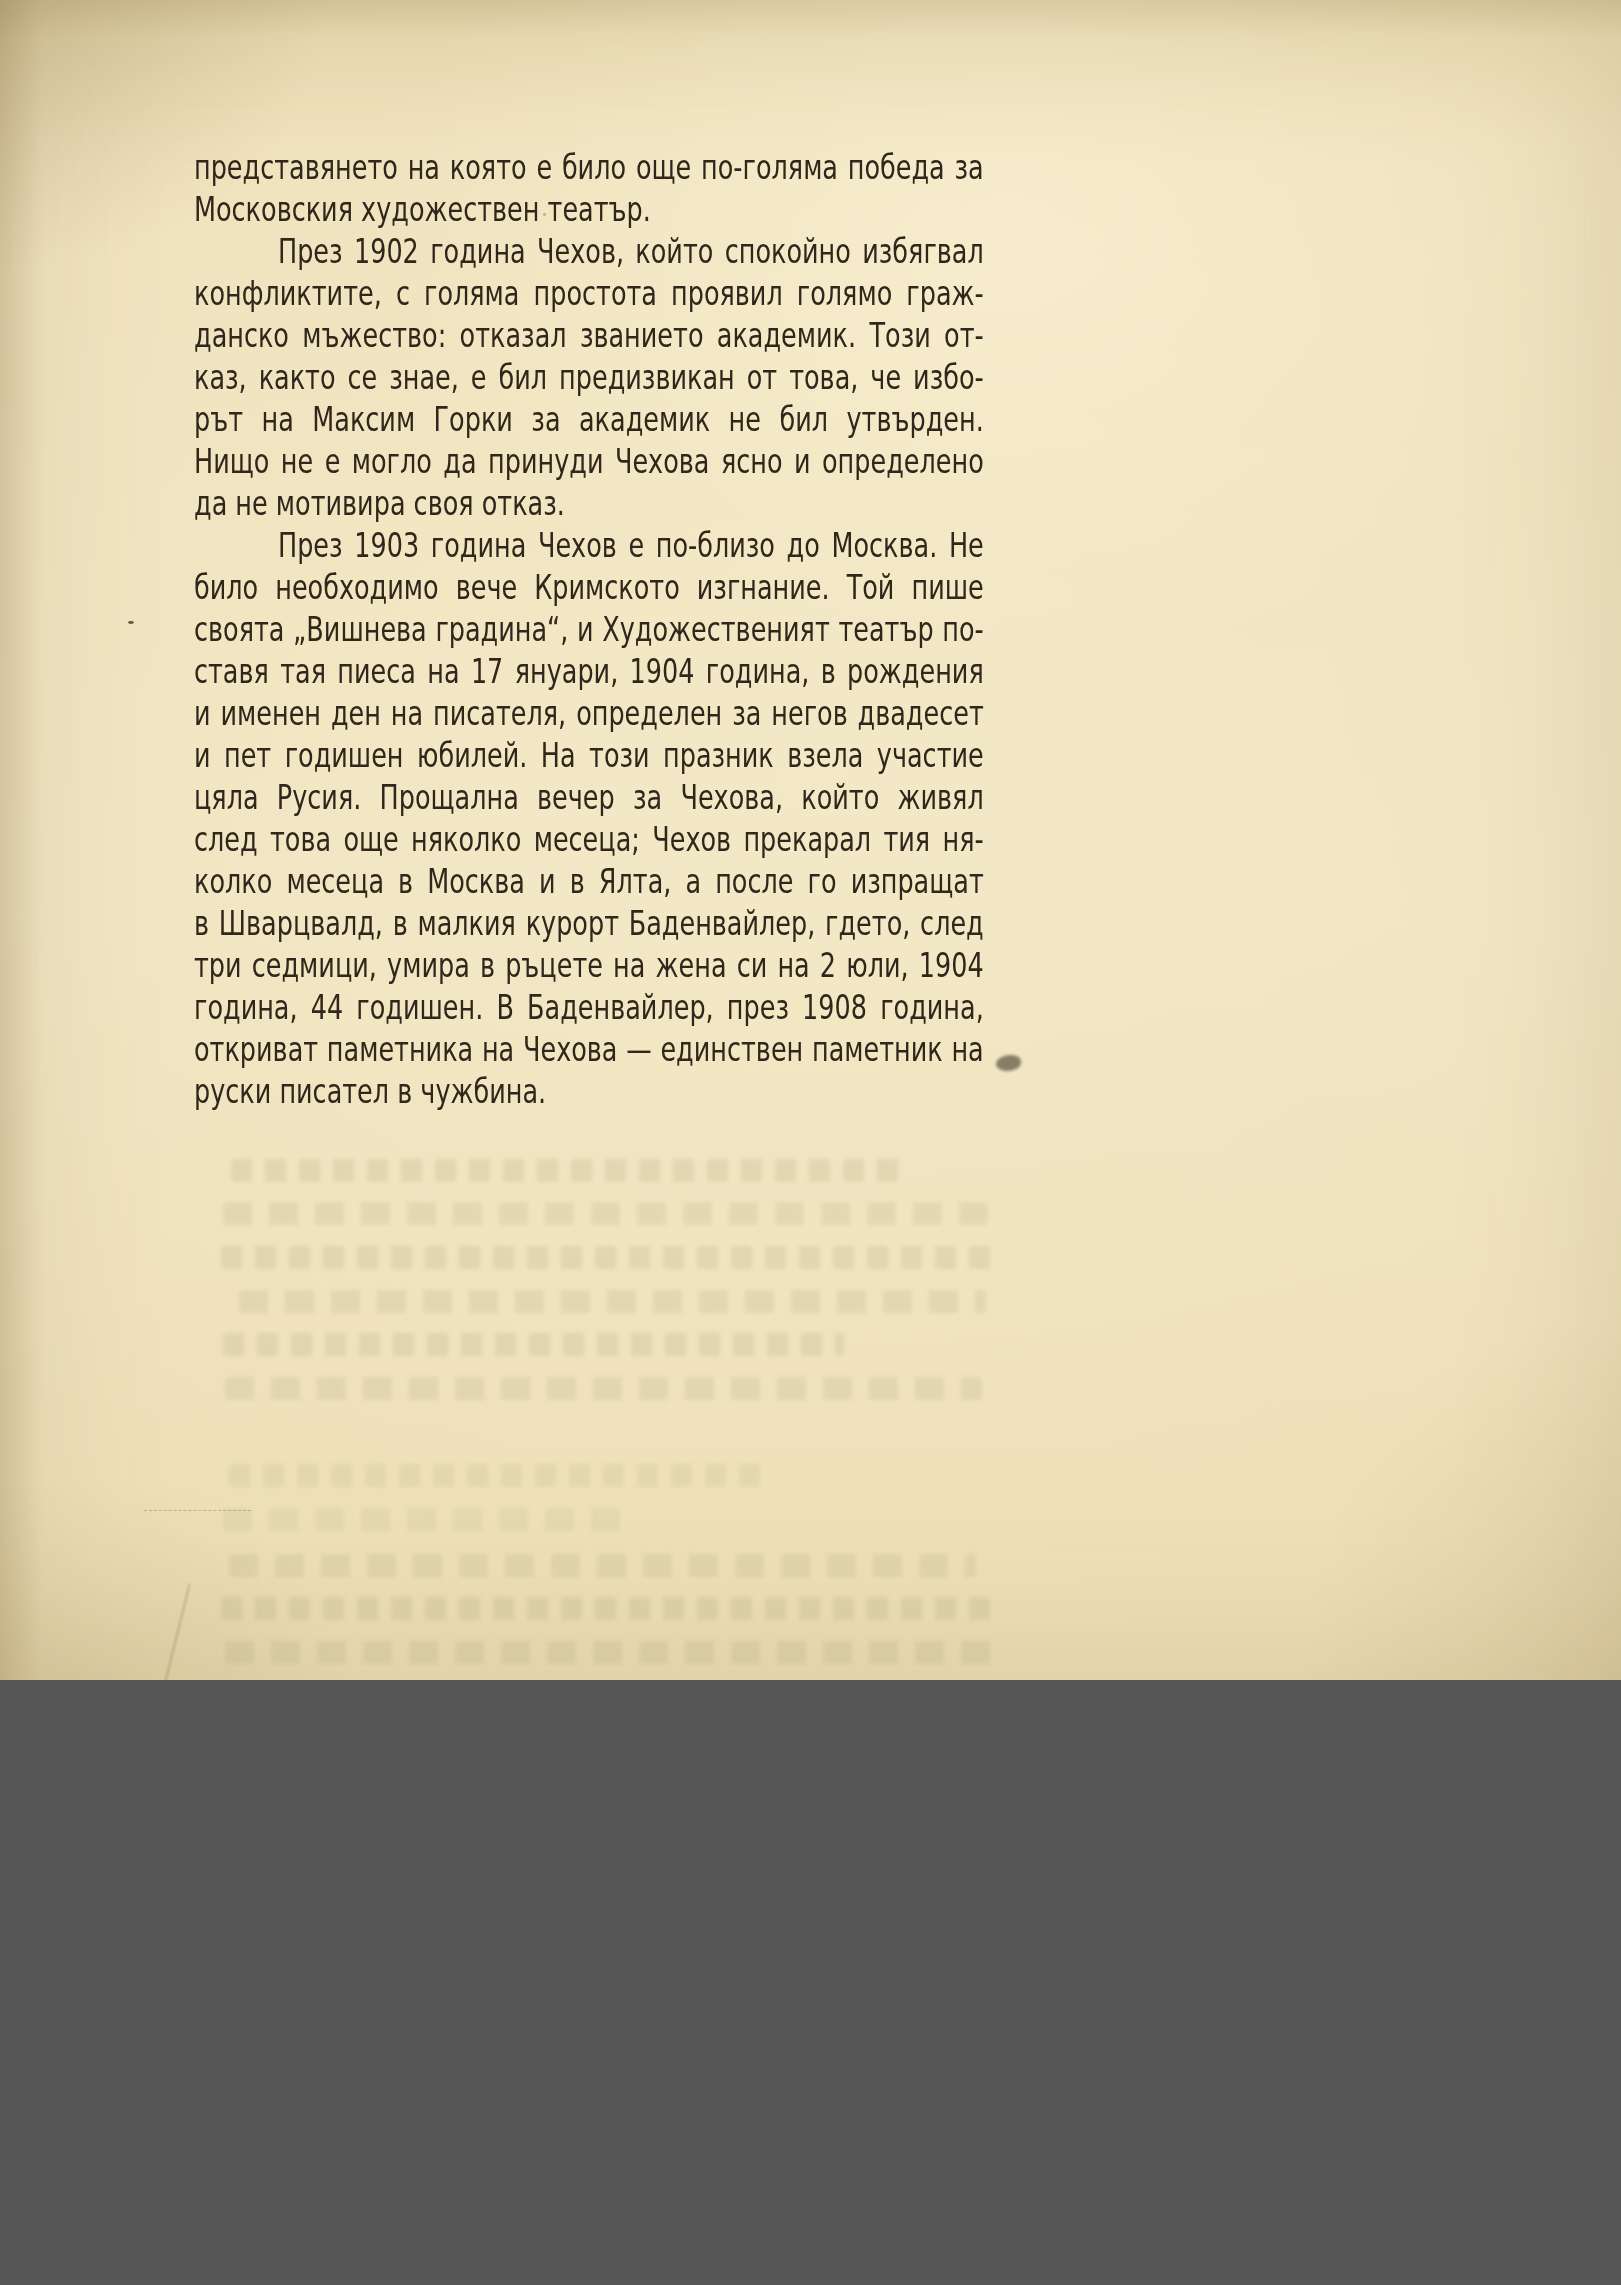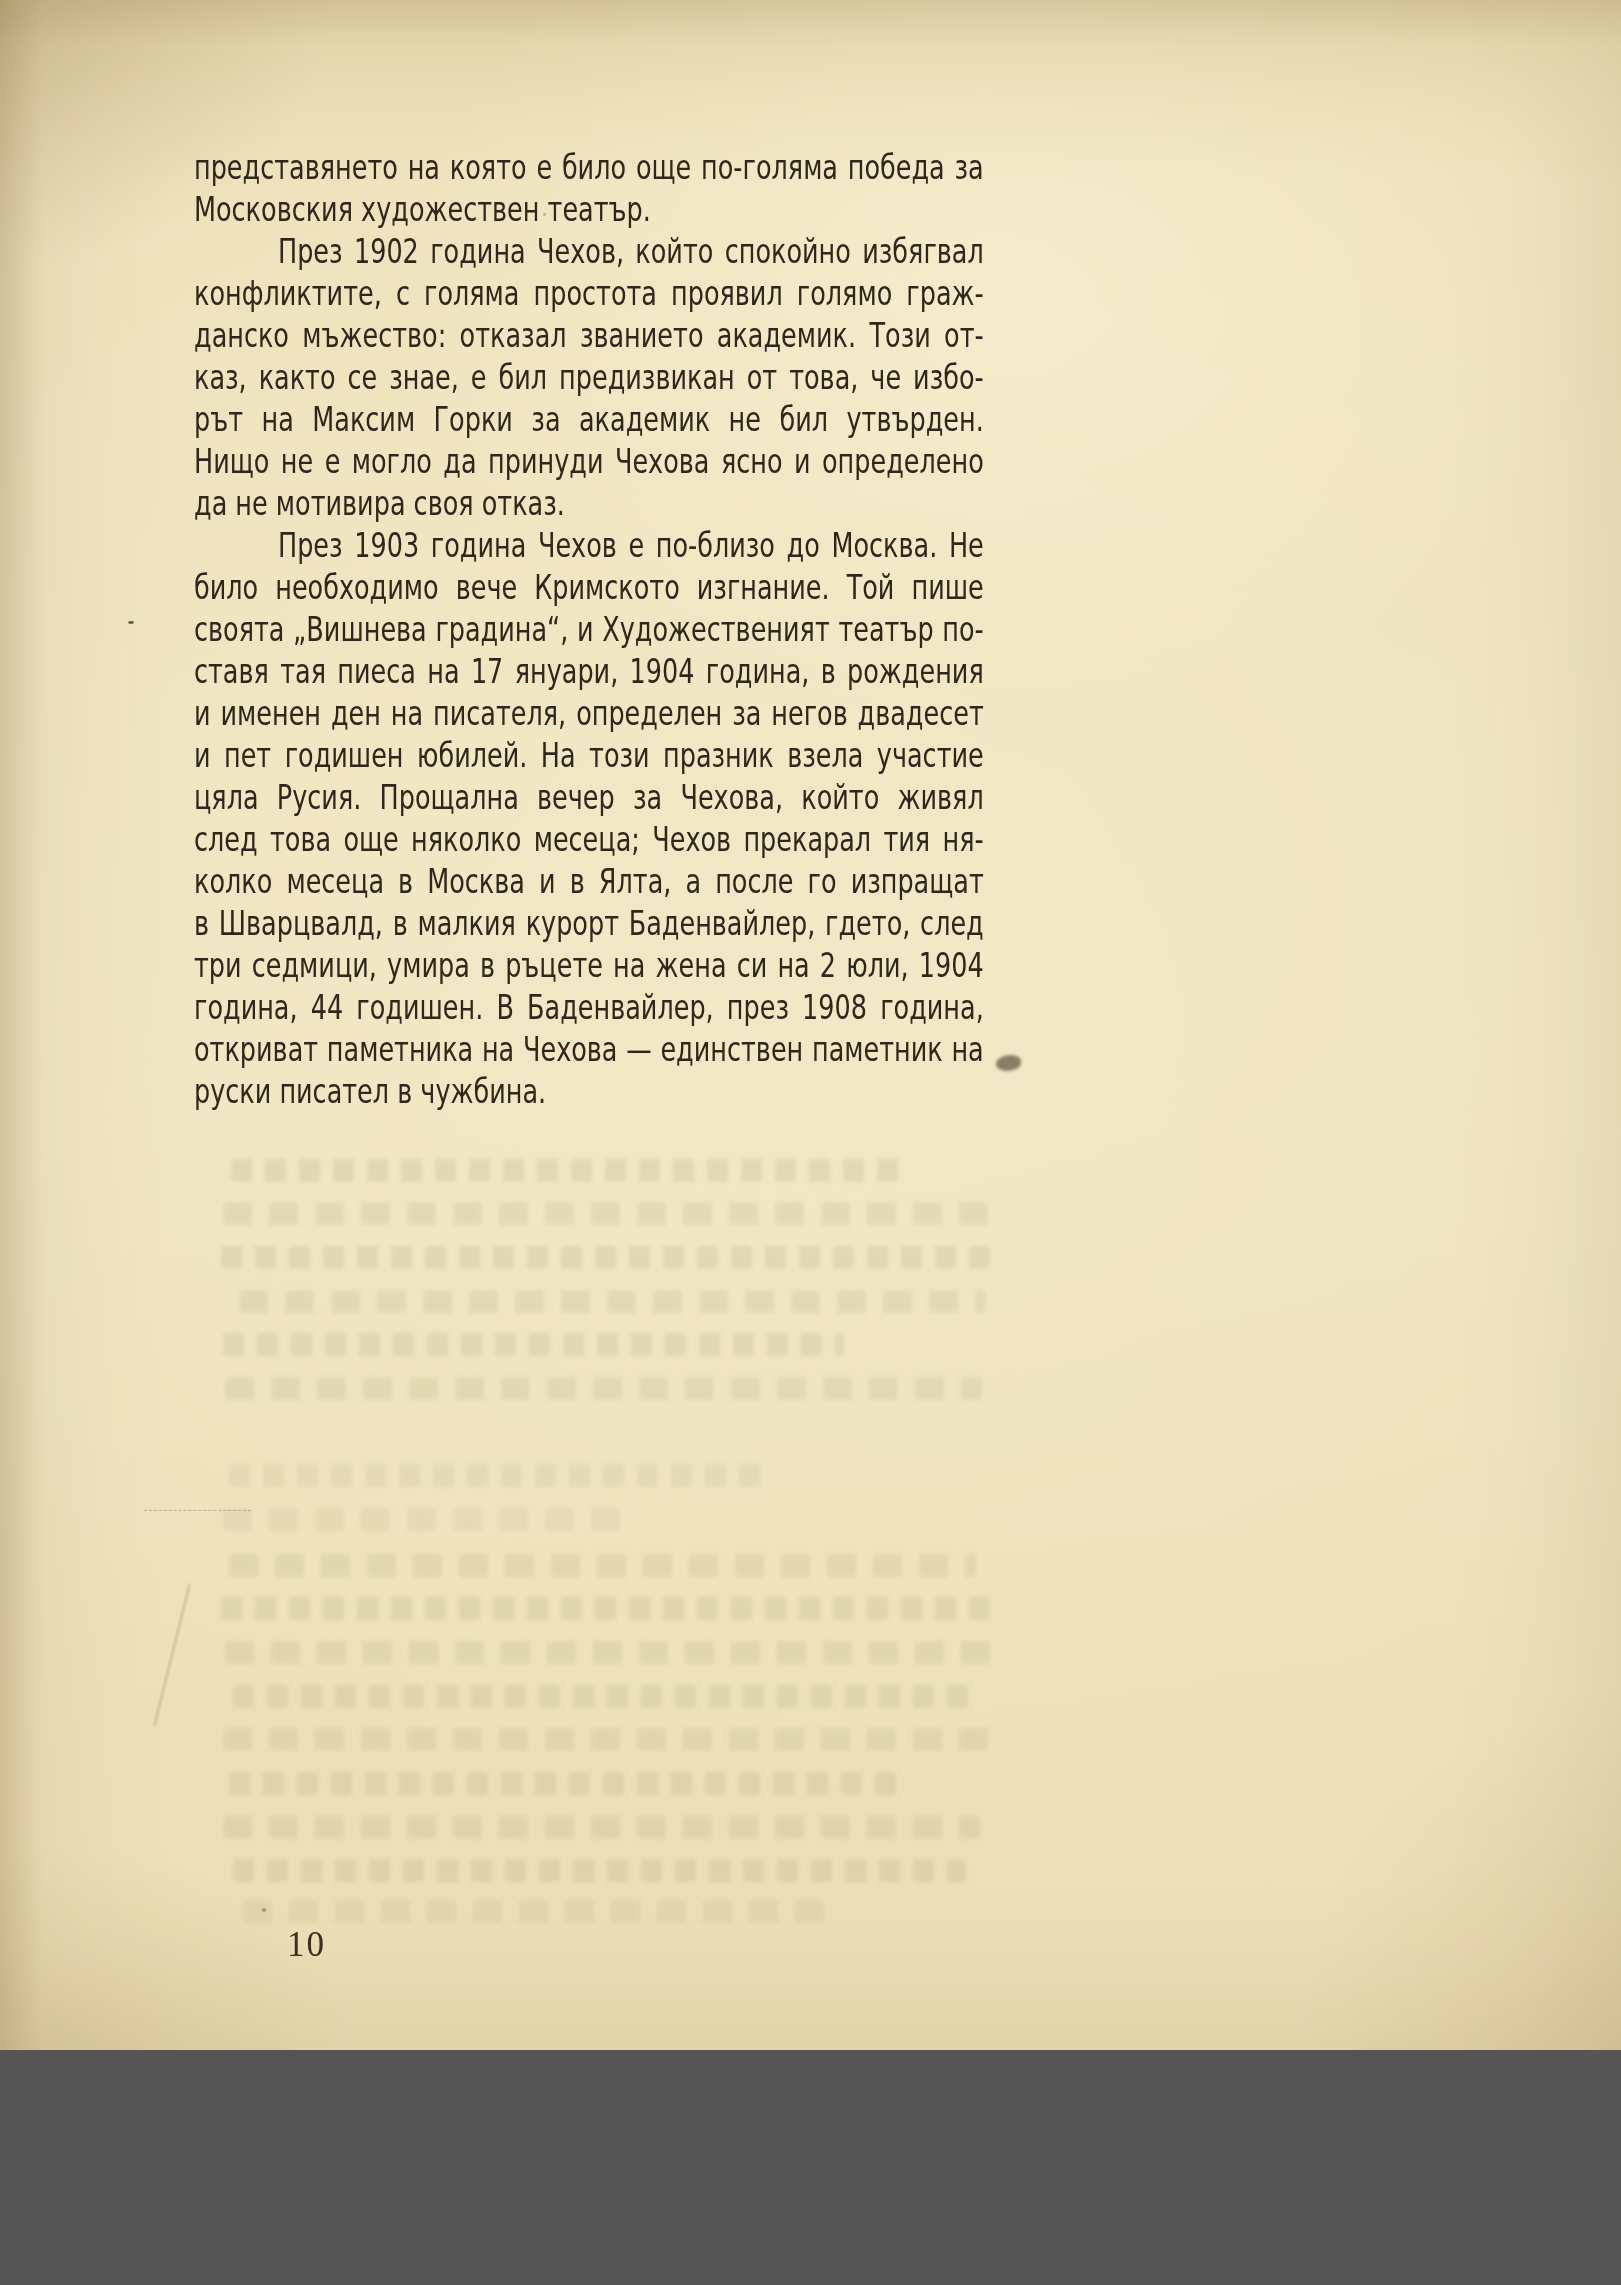--- a/index.html
+++ b/index.html
@@ -1,21 +1,21 @@
 <!DOCTYPE html>
 <html><head>
 <meta charset="utf-8">
 <title>Scanned book page</title>
 <style>
   html, body { margin: 0; padding: 0; background: #555; }
 
   .page {
     position: relative;
     width: 1621px;
-    height: 2050px;
+    height: 1680px;
     overflow: hidden;
     background:
       radial-gradient(ellipse 873px 631px at 62% 14%, rgba(253,246,218,0.45), rgba(253,246,218,0) 70%),
       radial-gradient(ellipse 1456px 1164px at 50% 46%, rgba(250,241,208,0.35), rgba(250,241,208,0) 78%),
       radial-gradient(ellipse 505px 388px at 0% 1%, rgba(124,99,54,0.20), rgba(124,99,54,0) 65%),
       radial-gradient(ellipse 446px 505px at 100% 100%, rgba(140,110,60,0.14), rgba(140,110,60,0) 72%),
       radial-gradient(ellipse 408px 291px at 4% 100%, rgba(135,108,58,0.12), rgba(135,108,58,0) 70%),
       linear-gradient(90deg, rgba(130,105,58,0.20) 0, rgba(130,105,58,0) 2.6%),
       linear-gradient(180deg, rgba(125,100,52,0.14) 0, rgba(125,100,52,0) 2.2%),
       linear-gradient(180deg, #eadcb1 0%, #efe2bd 9%, #f0e4c1 55%, #ecdeb5 100%);

